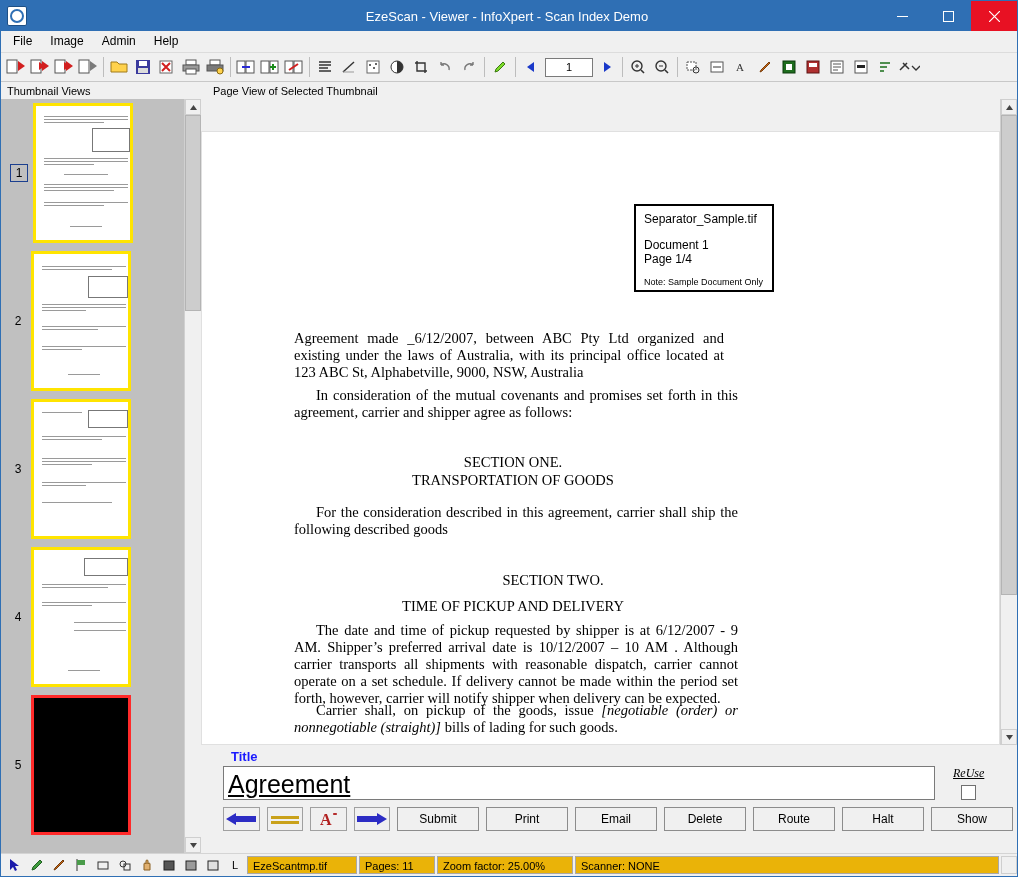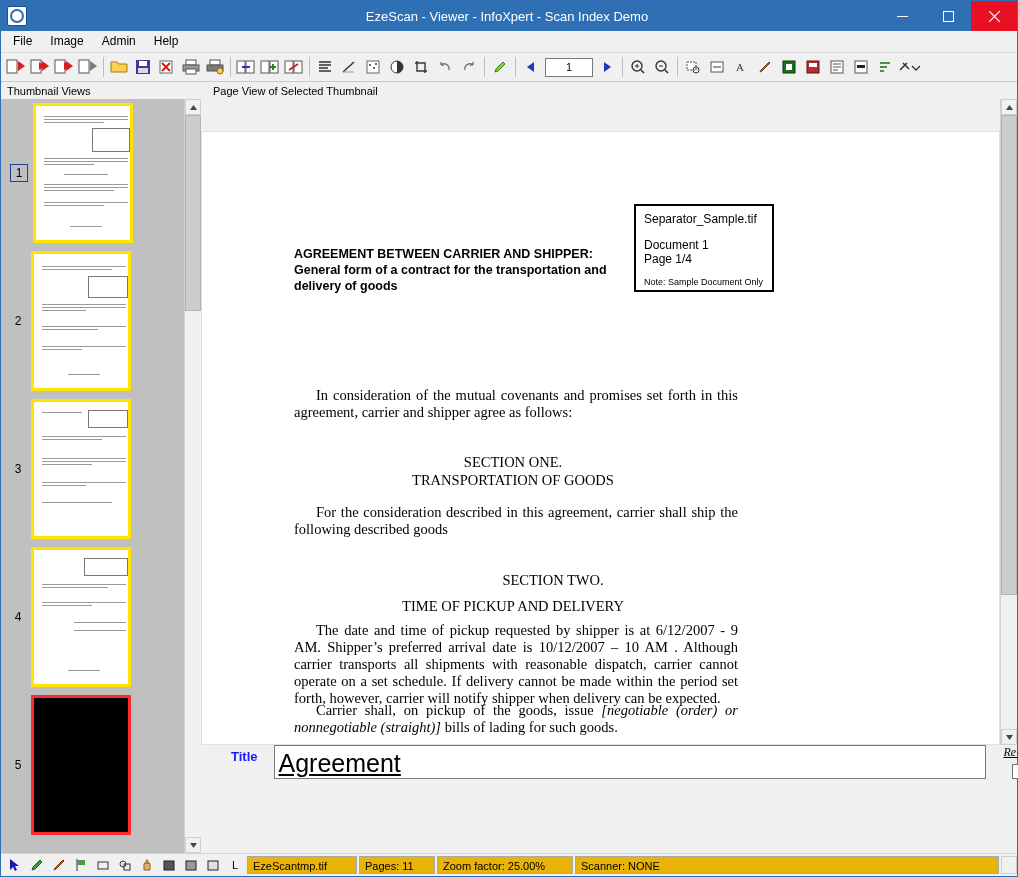--- a/index.html
+++ b/index.html
@@ -168,21 +168,21 @@
     font-weight:bold;font-size:12.5px;line-height:16px;
   }
   .doc-p{
     position:absolute;font-size:14.5px;line-height:17px;text-align:justify;
   }
   .doc-c{
     position:absolute;font-size:14.5px;text-align:center;width:100%;
   }
   
   .indexarea{
-    height:108px;min-height:108px;display:flex;flex-direction:row;
+    height:108px;min-height:108px;display:flex;flex-direction:column;
     padding-left:6px;padding-right:4px;background:#f0f0f0;
     position:relative;
   }
   .index-label{
     color:#1a1aff;font-weight:bold;font-size:13px;margin:4px 0 2px 24px;
   }
   .index-row{display:flex;align-items:flex-start;text-decoration:underline;}
   .index-input{
     width:712px;height:34px;border:1px solid #7a7a7a;background:#fff;
     font-family:"Liberation Sans",sans-serif;font-size:25px;
@@ -584,22 +584,22 @@
           <div class="doc">
             <div class="docpage">
 
               <div class="sep-box">
                 <div class="l1">Separator_Sample.tif</div>
                 <div class="l2">Document 1</div>
                 <div class="l3">Page 1/4</div>
                 <div class="l4">Note: Sample Document Only</div>
               </div>
 
-              <div class="doc-h">AGREEMENT BETWEEN CARRIER AND SHIPPER:  General form of a contract for the transportation and delivery of goods</div>
-
+
+              <div class="doc-p" style="left:92px;top:198px;width:430px;">Agreement made _6/12/2007, between  ABC Pty Ltd  organized and existing under the laws of Australia, with its principal office located at 123 ABC St, Alphabetville, 9000, NSW, Australia</div>
               <div class="doc-p" style="left:92px;top:255px;width:444px;text-indent:22px;">In consideration of the mutual covenants and promises set forth in this agreement, carrier and shipper agree as follows:</div>
 
               <div class="doc-c" style="top:322px;">SECTION ONE.</div>
               <div class="doc-c" style="top:340px;">TRANSPORTATION OF GOODS</div>
 
               <div class="doc-p" style="left:92px;top:372px;width:444px;text-indent:22px;">For the consideration described in this agreement, carrier shall ship the following described goods</div>
 
               <div class="doc-c" style="top:440px;padding-left:40px;">SECTION TWO.</div>
               <div class="doc-c" style="top:466px;">TIME OF PICKUP AND DELIVERY</div>
 

